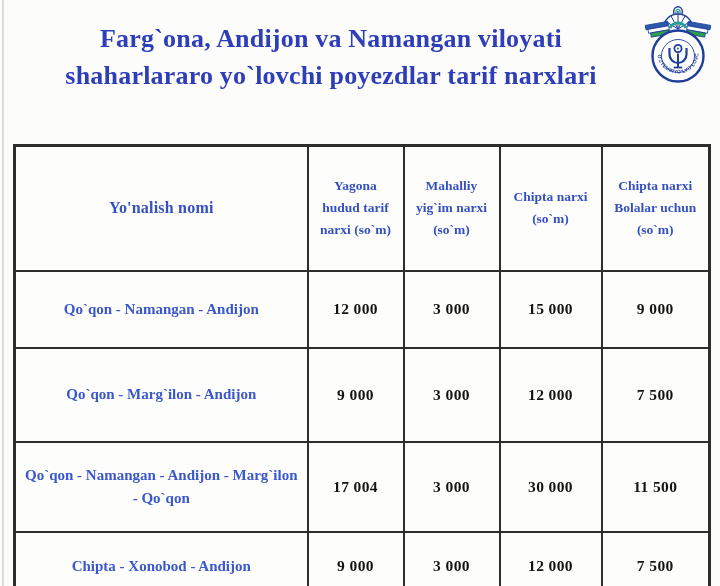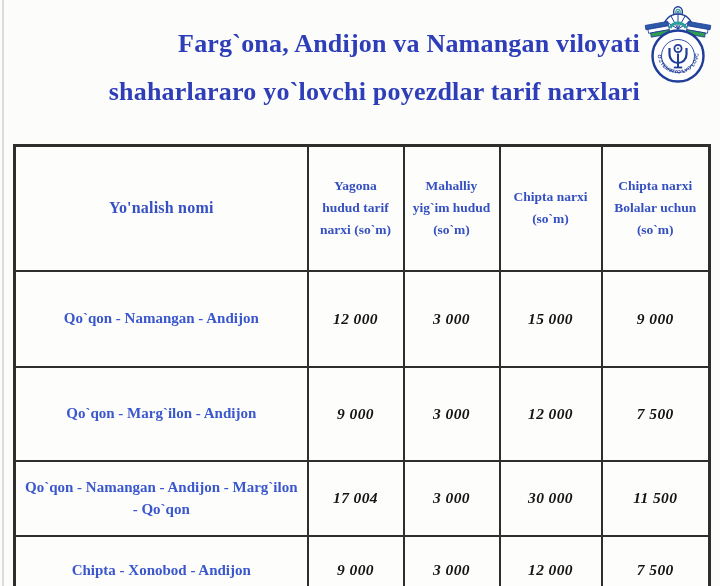--- a/index.html
+++ b/index.html
@@ -7,60 +7,60 @@
     width:720px;height:586px;position:relative;overflow:hidden;
     background:#fcfcfb;
     font-family:"Liberation Serif", serif;
   }
   .page-edge{
     position:absolute;left:2px;top:0;width:2px;height:586px;
     background:#dcdcda;
   }
   .title{
     position:absolute;left:22px;top:20px;width:618px;
-    text-align:right;
-    font-size:26px;font-weight:bold;line-height:48px;
+    text-align:center;
+    font-size:26px;font-weight:bold;line-height:37px;
     letter-spacing:.2px;
     color:var(--title-blue,#2e3eb8);
     white-space:pre-line;
   }
   .logo{
     position:absolute;right:4px;top:3px;width:76px;height:82px;
   }
   table.tariff{
     position:absolute;left:13px;top:144px;
     border-collapse:collapse;table-layout:fixed;
     background:#fdfdfc;
     border:3px solid var(--border,#2e2e2e);
   }
   table.tariff td, table.tariff th{
     border:2px solid var(--border,#2e2e2e);
     text-align:center;vertical-align:middle;
     padding:0 6px;box-sizing:border-box;
     overflow:hidden;
   }
   tr.hdr{height:125px;}
-  tr.r1{height:96px;}
+  tr.r1{height:77px;}
   tr.r2{height:94px;}
-  tr.r3{height:75px;border-radius:27px;}
+  tr.r3{height:90px;border-radius:27px;}
   tr.r4{height:70px;}
   th.col-hdr{
     color:var(--header-blue,#3550c0);
     font-weight:bold;font-size:13.5px;line-height:1.65;
     white-space:pre-line;
   }
   th.col-hdr.route-hdr{font-size:16px;letter-spacing:.2px;}
   td.route-cell{
     color:var(--route-blue,#3a57cd);
     font-weight:bold;font-size:15px;line-height:1.5;
     white-space:pre-line;
   }
   td.price-cell{
     color:var(--number-black,#141414);
-    font-weight:bold;font-style:italic;font-size:15.5px;
+    font-weight:bold;font-size:15.5px;
     letter-spacing:.4px;
   }
 </style>
 </head>
 <body>
 
 <div class="page-edge"></div>
 
 <div class="title">Farg`ona, Andijon va Namangan viloyati
 shaharlararo yo`lovchi poyezdlar tarif narxlari</div>
@@ -120,21 +120,21 @@
       <col style="width:102px">
       <col style="width:108px">
   </colgroup>
   <tbody>
       <tr class="hdr">
     <th class="col-hdr route-hdr">Yo'nalish nomi</th>
     <th class="col-hdr">Yagona
 hudud tarif
 narxi (so`m)</th>
     <th class="col-hdr">Mahalliy
-yig`im hudud
+yig`im narxi
 (so`m)</th>
     <th class="col-hdr">Chipta narxi
 (so`m)</th>
     <th class="col-hdr">Chipta narxi
 Bolalar uchun
 (so`m)</th>
   </tr>
   <tr class="r1">
     <td class="route-cell">Qo`qon - Namangan - Andijon</td>
     <td class="price-cell">12 000</td>

